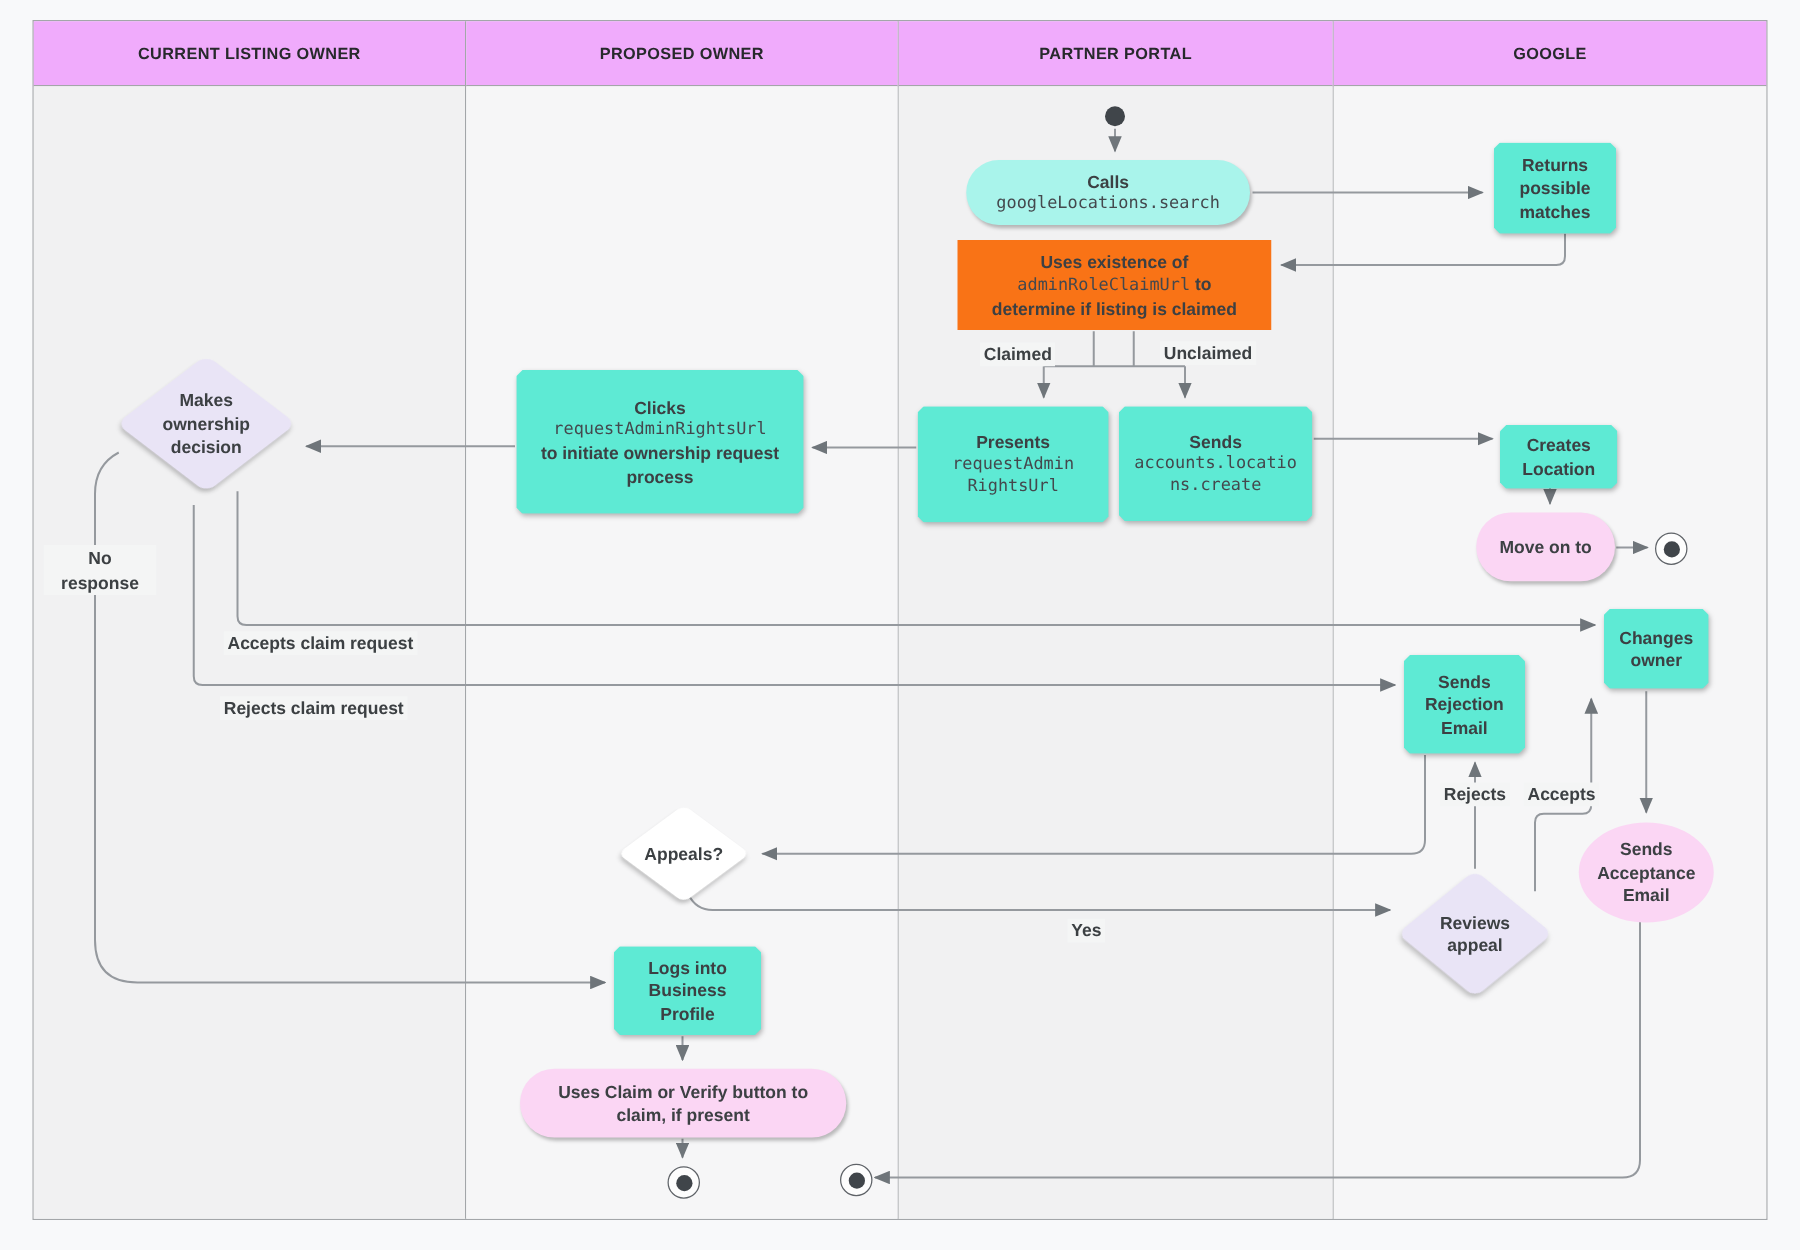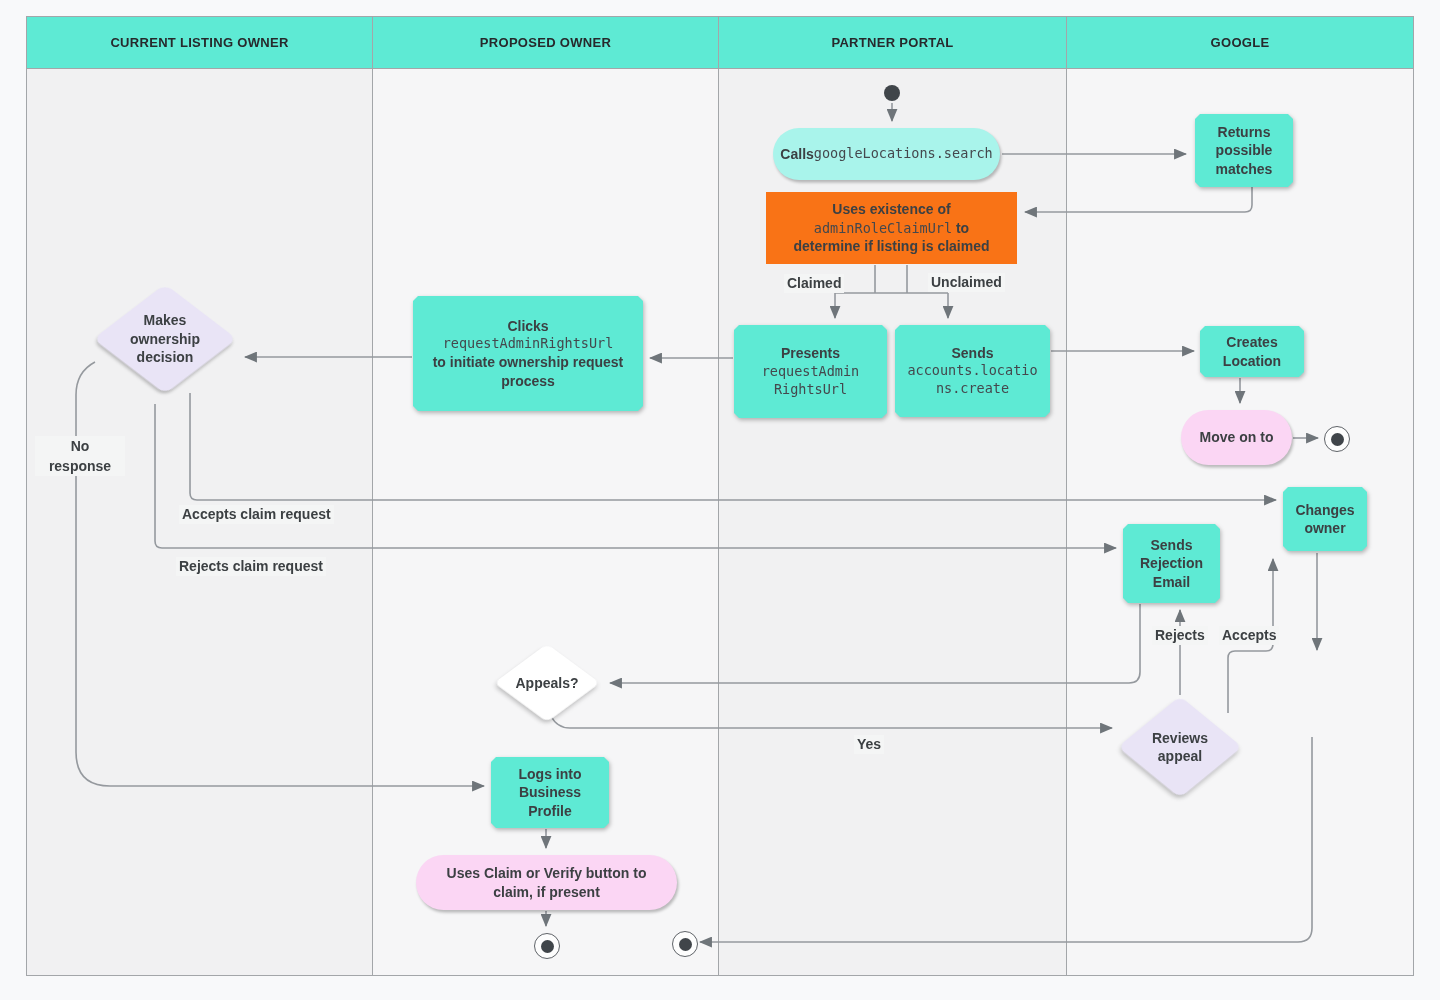--- a/index.html
+++ b/index.html
@@ -3,37 +3,37 @@
 <meta charset="utf-8">
 <style>
   html,body{margin:0;padding:0;background:#f8f9fa;}
   .stage{position:relative;width:1440px;height:1000px;background:#f8f9fa;overflow:hidden;
          font-family:"Liberation Sans",sans-serif;color:#3c4043;}
   
   .frame{position:absolute;left:26px;top:16px;width:1386px;height:958px;
          border:1px solid #a3a6a9;display:flex;z-index:0;}
   .lane{height:100%;box-sizing:border-box;display:flex;flex-direction:column;}
   .lane:not(:last-child){border-right:1px solid #a3a6a9;}
-  .lane-header{height:51px;flex:none;border-bottom:1px solid #a3a6a9;background:#5eead4;
+  .lane-header{height:51px;flex:none;border-bottom:1px solid #a3a6a9;background:#f0abfc;
                display:flex;align-items:center;justify-content:center;
                font-size:13px;font-weight:700;letter-spacing:.3px;color:#27292c;}
   .lane-body{flex:1;}
   .bg-a{background:#f1f1f2;}
   .bg-b{background:#f6f6f7;}
   
   svg.edges{position:absolute;left:0;top:0;z-index:1;pointer-events:none;}
   
   .node{position:absolute;z-index:2;box-sizing:border-box;font-size:14px;font-weight:700;
         line-height:1.32;text-align:center;}
   .box{filter:drop-shadow(1.5px 2.5px 2px rgba(0,0,0,.28));display:flex;}
   .bc{width:100%;background:#5eead4;display:flex;flex-direction:column;align-items:center;
       justify-content:center;padding:6px 10px;box-sizing:border-box;
       clip-path:polygon(5px 0,calc(100% - 5px) 0,100% 5px,100% calc(100% - 5px),
                 calc(100% - 5px) 100%,5px 100%,0 calc(100% - 5px),0 5px);text-align:center;}
-  .pill{display:flex;align-items:center;justify-content:center;
+  .pill{display:flex;flex-direction:column;align-items:center;justify-content:center;
         border-radius:28px;box-shadow:1.5px 2.5px 3px rgba(0,0,0,.25);padding:4px 12px;}
   .teal{background:#a9f4eb;}
   .pink{background:#fbd6f4;}
   .note{background:#f97316;display:flex;flex-direction:column;align-items:center;
         justify-content:center;padding:6px 10px;}
   .ellipse{border-radius:50%;background:#fbd6f4;display:flex;align-items:center;
            justify-content:center;}
   .diamond{display:flex;align-items:center;justify-content:center;}
   .dshape{position:absolute;left:50%;top:50%;width:100px;height:100px;
           margin-left:-50px;margin-top:-50px;border-radius:10px;
@@ -165,21 +165,21 @@
       <span class="code">requestAdminRightsUrl</span>
       <span>to initiate ownership request process</span>
     </div>
   </div>
 
   <div class="node diamond" style="left:93px;top:284px;width:144px;height:110px;">
     <div class="dshape dpurple" style="transform:scale(1.018,0.778) rotate(45deg);"></div>
     <div class="dtext" style="width:92px;">Makes ownership decision</div>
   </div>
 
-  <div class="node box" style="left:1200px;top:326px;width:104px;height:51px;">
+  <div class="node box" style="left:1200px;top:340px;width:94px;height:51px;">
     <div class="bc" style="padding:4px 6px;">
         <span>Creates Location</span>
       </div>
   </div>
 
   <div class="node pill pink" style="left:1181px;top:410px;width:111px;height:55px;">
     <span>Move on to</span>
   </div>
 
   <div class="node box" style="left:1283px;top:487px;width:84px;height:64px;">
@@ -197,20 +197,23 @@
   <div class="node diamond" style="left:494px;top:644px;width:106px;height:78px;">
     <div class="dshape dwhite" style="width:70px;height:70px;margin-left:-35px;margin-top:-35px;border-radius:7px;transform:scale(1.07,0.79) rotate(45deg);"></div>
     <div class="dtext">Appeals?</div>
   </div>
 
   <div class="node diamond" style="left:1118px;top:696px;width:124px;height:102px;">
     <div class="dshape dpurple" style="width:80px;height:80px;margin-left:-40px;margin-top:-40px;border-radius:8px;transform:scale(1.10,0.90) rotate(45deg);"></div>
     <div class="dtext" style="width:72px;">Reviews appeal</div>
   </div>
 
+  <div class="node ellipse" style="left:1263px;top:658px;width:108px;height:80px;">
+    <span style="width:92px;">Sends Acceptance Email</span>
+  </div>
 
   <div class="node box" style="left:491px;top:757px;width:118px;height:71px;">
     <div class="bc">
         <span>Logs into Business Profile</span>
       </div>
   </div>
 
   <div class="node pill pink" style="left:416px;top:855px;width:261px;height:55px;border-radius:28px;">
     <span>Uses Claim or Verify button to claim, if present</span>
   </div>

